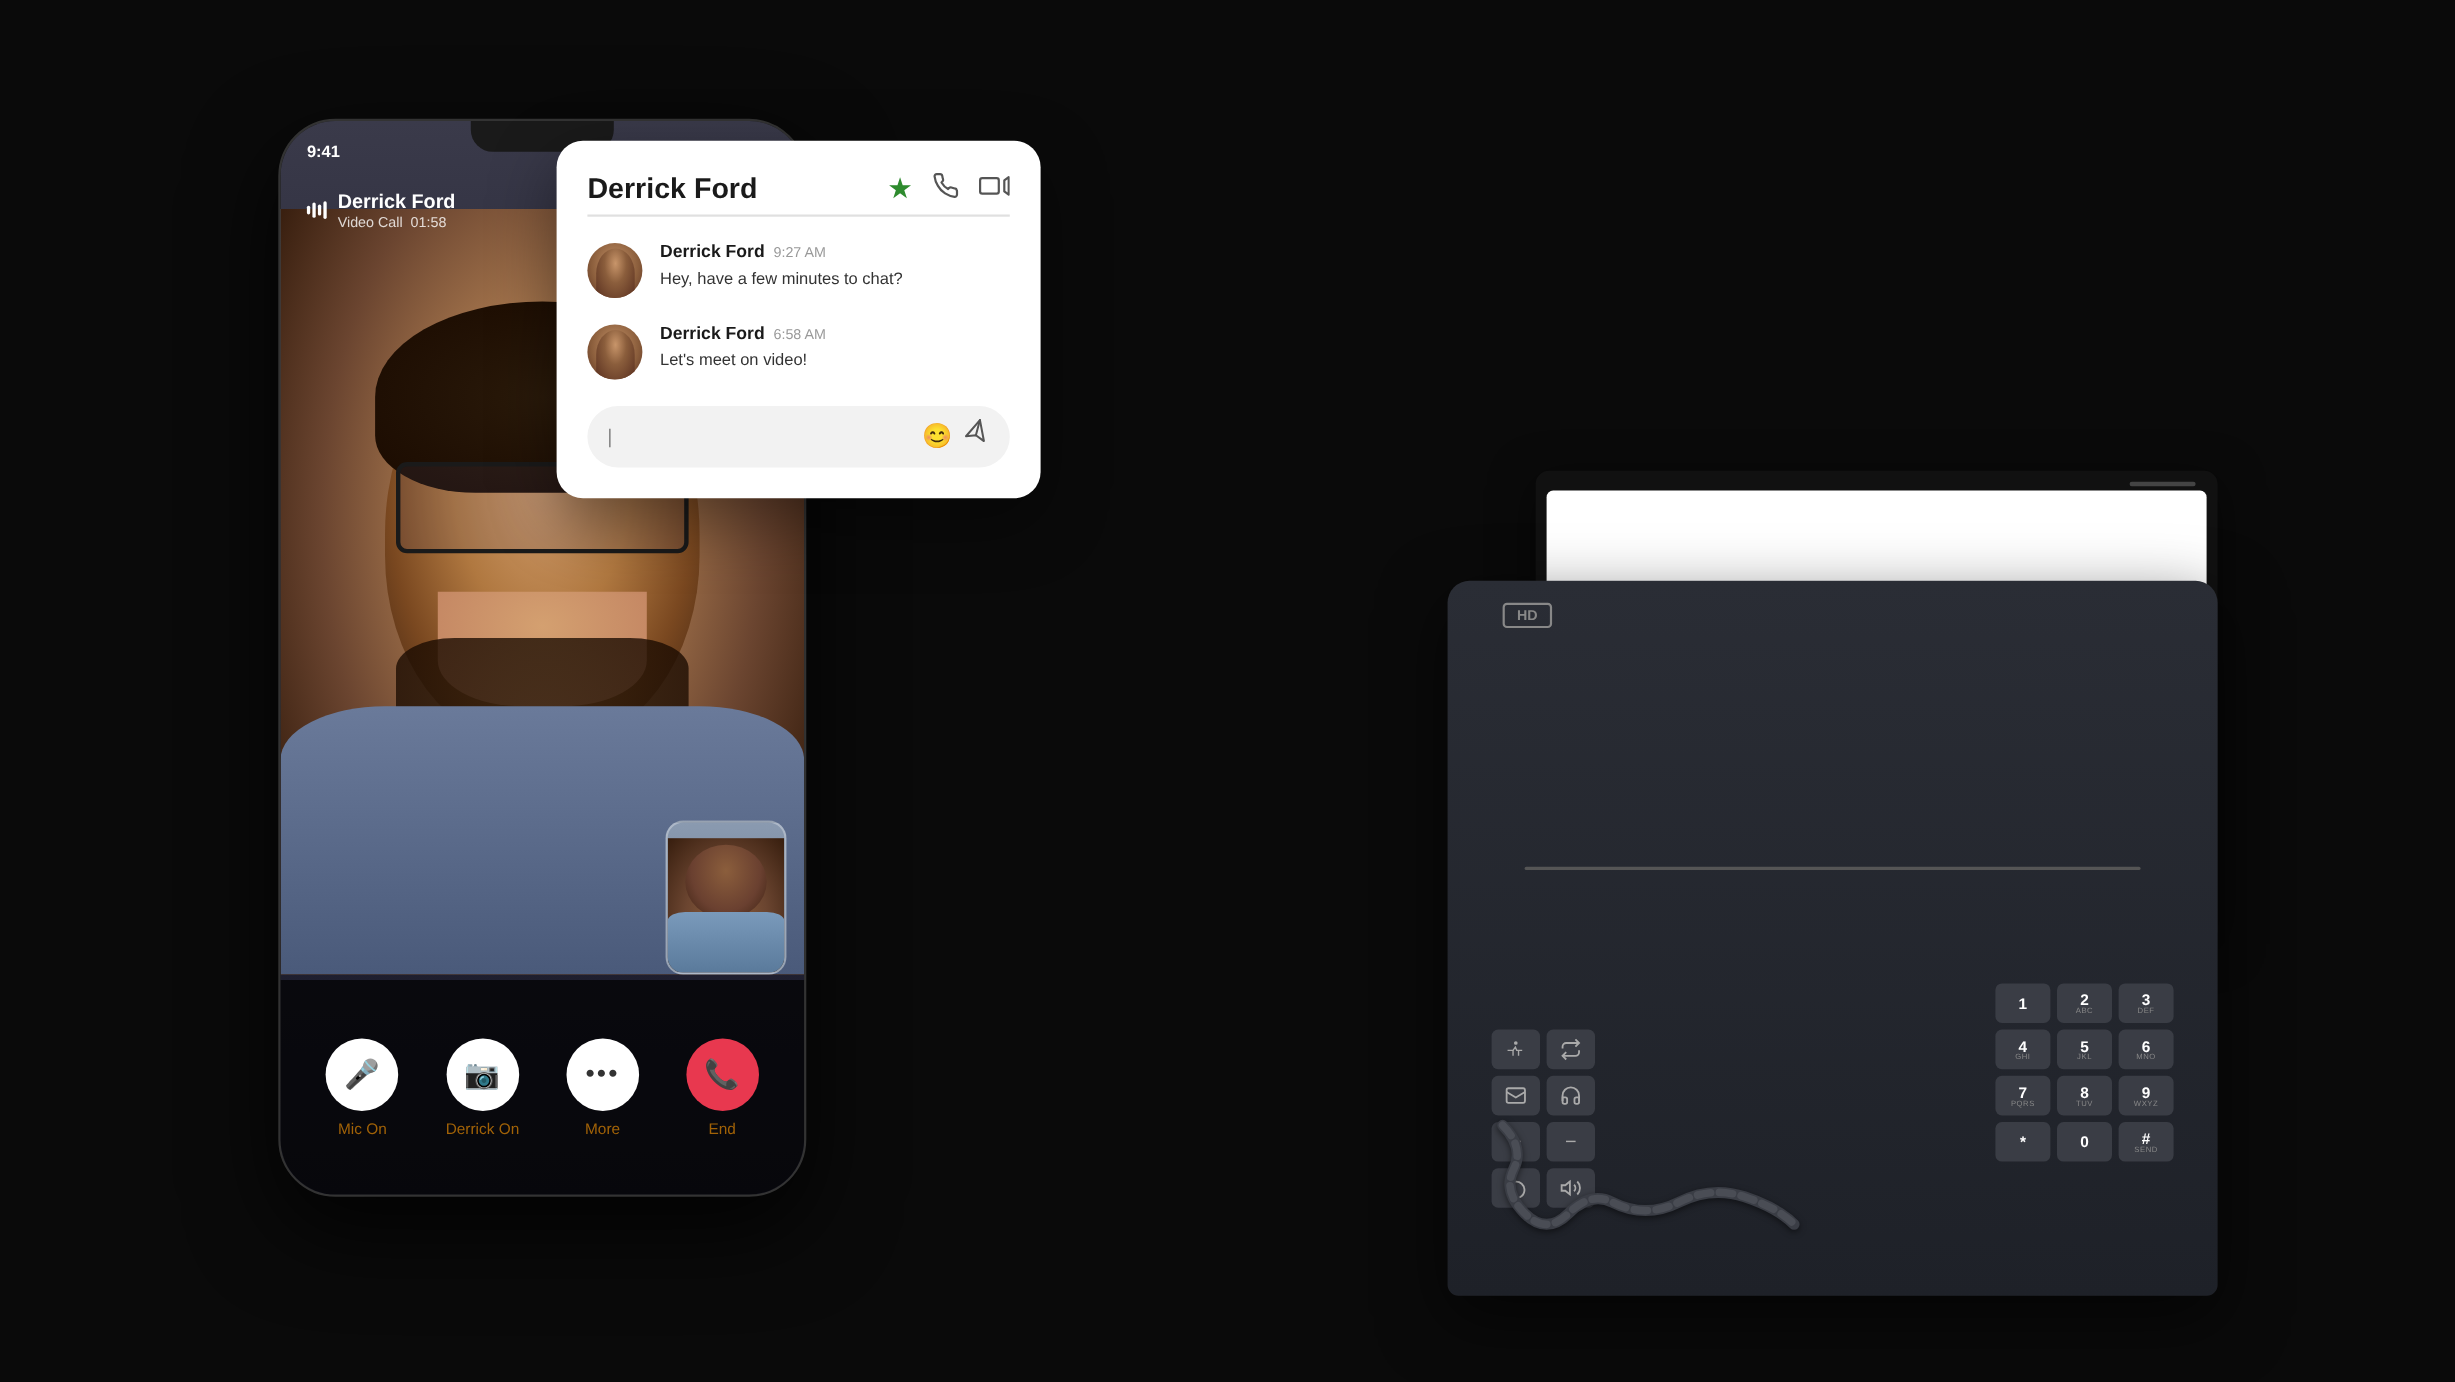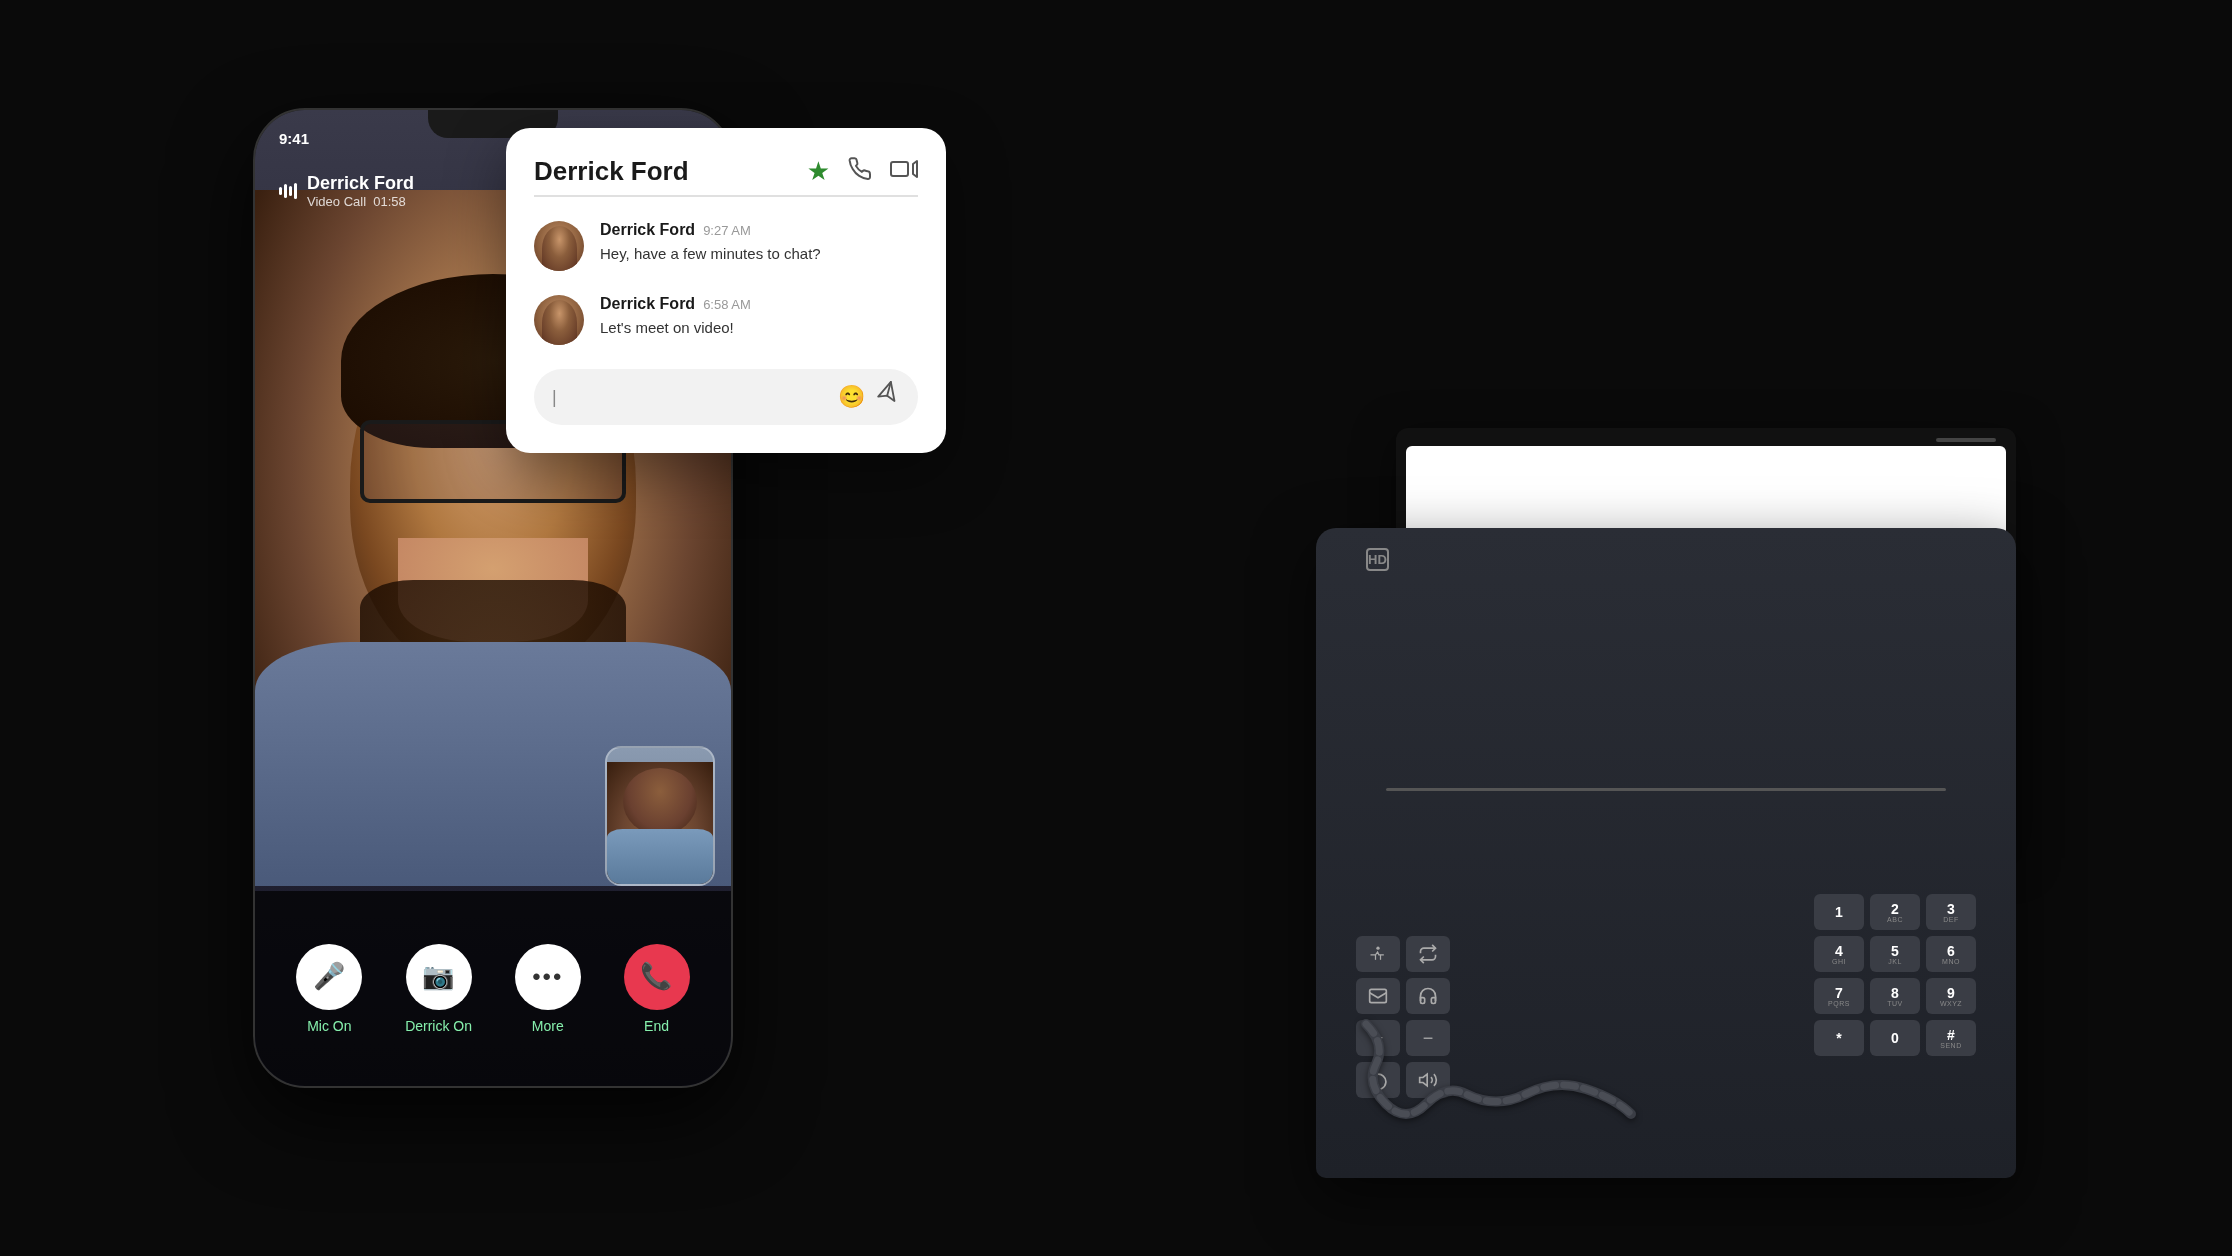--- a/index.html
+++ b/index.html
@@ -260,21 +260,21 @@
       align-items: center;
       justify-content: center;
       font-size: 26px;
     }
 
     .ctrl-circle.end-call {
       background: #e8384f;
     }
 
     .ctrl-label {
-      color: #86efac;
+      color: #a16207;
       font-size: 14px;
       font-weight: 500;
     }
 
     
     .chat-popup {
       position: absolute;
       left: 290px;
       top: 50px;
       width: 440px;
@@ -689,21 +689,21 @@
       </div>
       <div style="position:absolute;top:18px;left:10px;right:10px;bottom:10px;background:white;border-radius:6px;display:flex;flex-direction:column;align-items:center;justify-content:center;gap:8px;">
         <div style="font-size:68px;font-weight:900;color:#1a1a1a;letter-spacing:-3px;font-family:Arial,sans-serif;line-height:1;">GoTo</div>
         <div style="width:190px;height:16px;background:#f5c800;margin-top:-8px;margin-bottom:4px;"></div>
         <div style="font-size:52px;font-weight:700;color:#2db842;font-family:Arial,sans-serif;">Connect</div>
       </div>
     </div>
 
     <div class="desk-phone-body">
 
-      <div style="position:absolute;top:20px;left:50px;color:#888;font-size:13px;font-weight:700;border:2px solid #888;padding:2px 0;border-radius:4px;">HD</div>
+      <div style="position:absolute;top:20px;left:50px;color:#888;font-size:13px;font-weight:700;border:2px solid #888;padding:2px 11px;border-radius:4px;">HD</div>
 
       <div class="side-buttons">
         <div class="side-btn">
           <svg width="20" height="20" viewBox="0 0 24 24" fill="#aaa">
               <circle cx="12" cy="5" r="2"></circle>
               <path d="M19 13h-6l-1.5-3.5L9 13H3" stroke="#aaa" stroke-width="1.5" fill="none"></path>
               <path d="M9 13v6" stroke="#aaa" stroke-width="1.5"></path>
               <path d="M15 13v6" stroke="#aaa" stroke-width="1.5"></path>
             </svg>
         </div>

